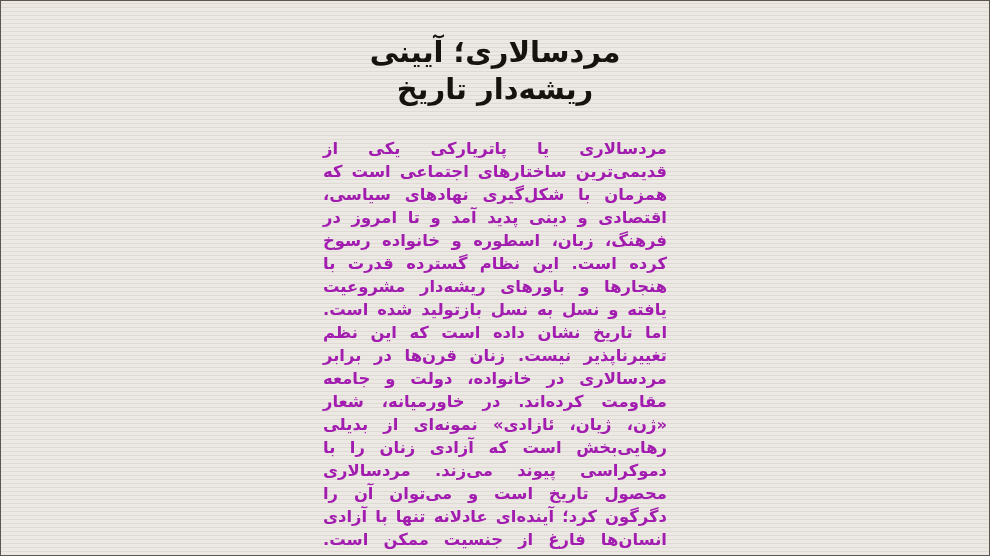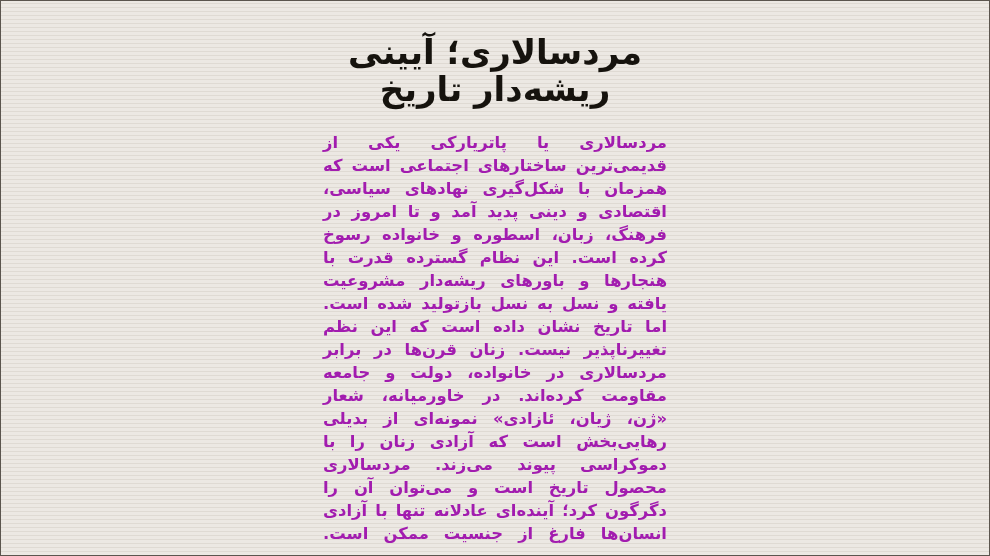--- a/index.html
+++ b/index.html
@@ -19,26 +19,26 @@
       #dfdad3 4px
     );
     border: 1px solid #5b554e;
   }
   .page {
     width: 344px;
     margin: 0 auto;
     direction: rtl;
   }
   .title {
-    font-size: 34px;
+    font-size: 29px;
     font-weight: bold;
     line-height: 37px;
     text-align: center;
     color: #16130e;
-    margin: 33px auto 23px auto;
+    margin: 33px auto 29px auto;
     max-width: 344px;
   }
   .body-text {
     font-size: 16.4px;
     font-weight: bold;
     color: #a21caf;
     line-height: 23px;
     text-align: justify;
     text-align-last: justify;
     margin: 0;

